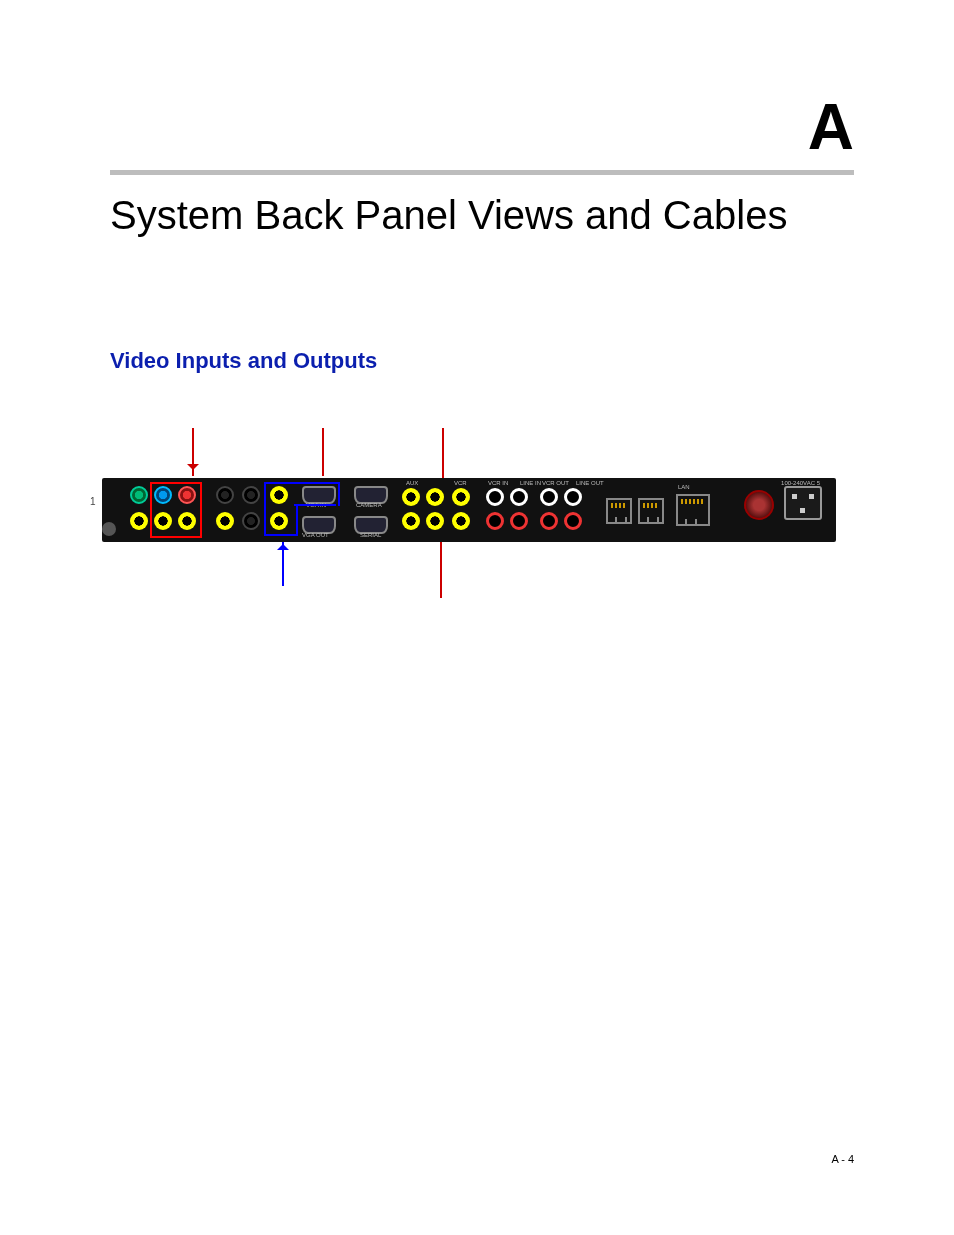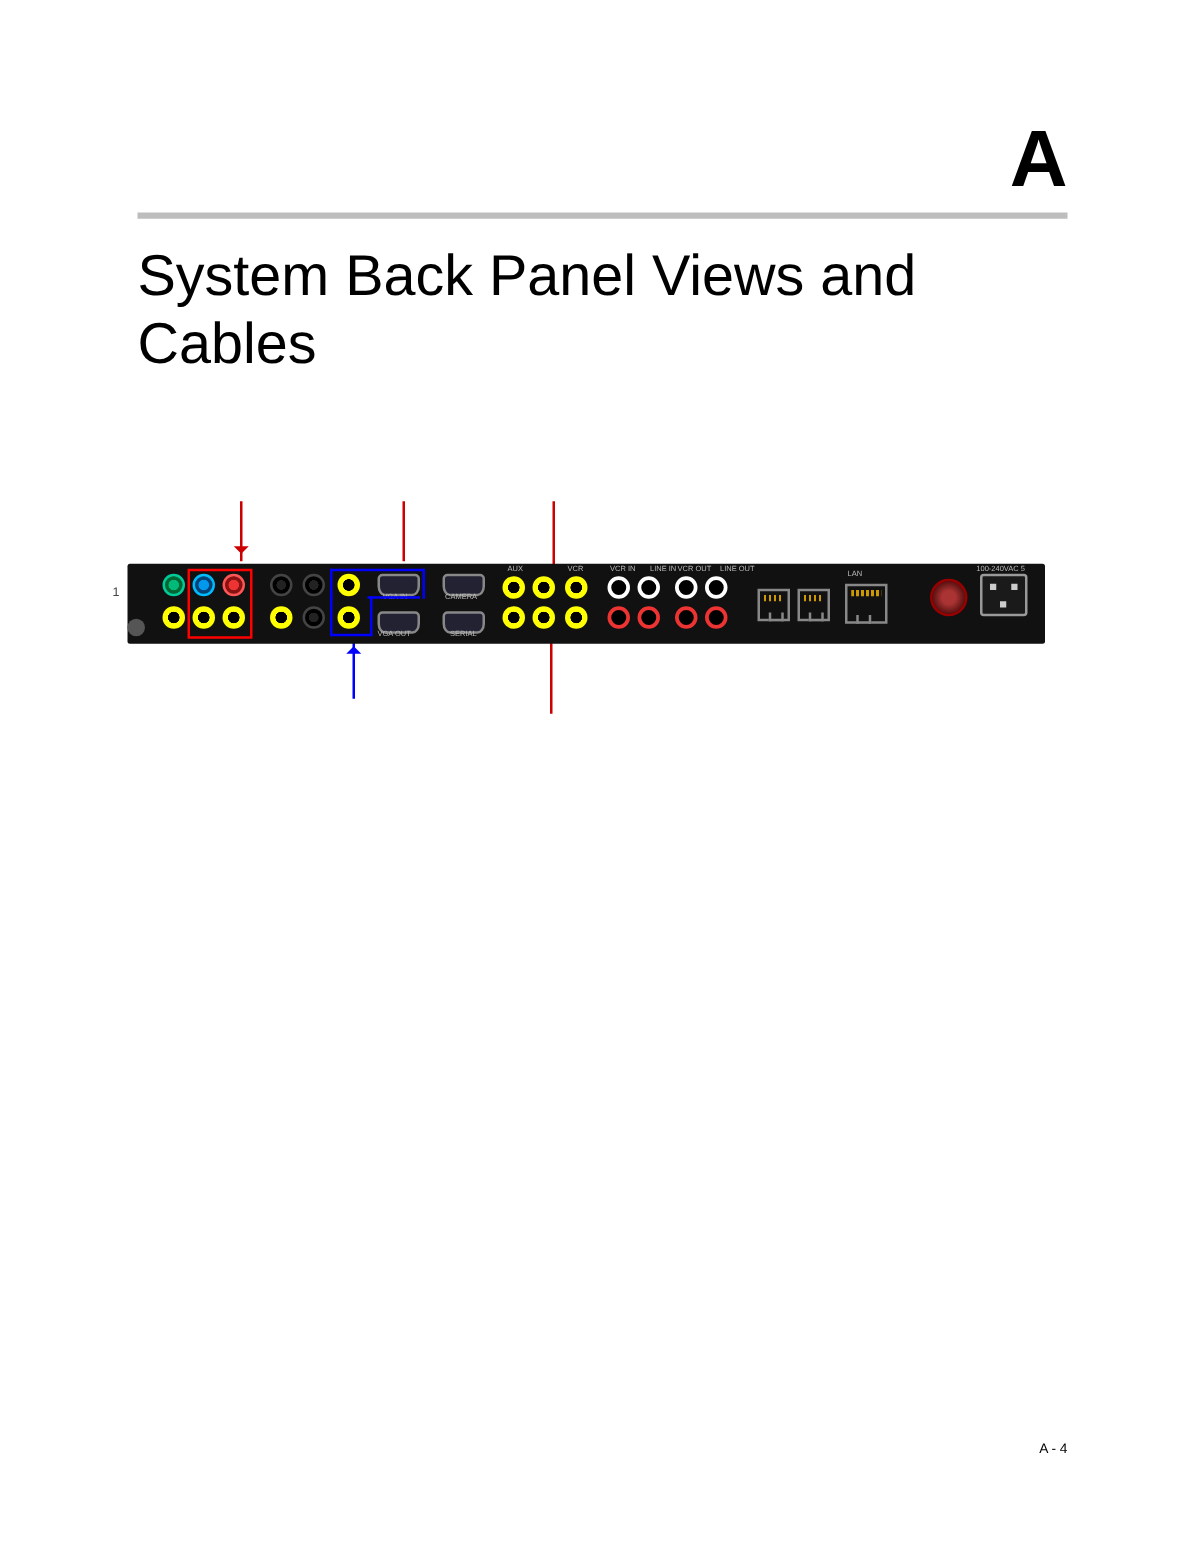--- a/index.html
+++ b/index.html
@@ -1,19 +1,19 @@
 <!DOCTYPE html>
 <html><head>
 <meta charset="utf-8">
 <style>
   html,body{margin:0;padding:0;background:#fff;font-family:"Futura","Century Gothic","Trebuchet MS",sans-serif;color:#000;}
   .page{width:954px;height:1235px;position:relative;box-sizing:border-box;padding:90px 100px 0 110px;}
   .appx{font-size:64px;font-weight:800;text-align:right;letter-spacing:0;}
   .rule{height:5px;background:#bdbdbd;margin:6px 0 18px 0;}
-  .title{font-size:46px;font-weight:400;margin-bottom:110px;}
+  .title{font-size:40px;font-weight:400;margin-bottom:110px;}
   .subhead{font-size:22px;font-weight:700;color:#0b1fae;margin-bottom:64px;}
   
   .panel-wrap{position:relative;width:734px;height:140px;margin-left:-8px;}
   .panel{position:absolute;left:0;top:40px;width:734px;height:64px;background:#111;border-radius:2px;}
   .one{position:absolute;left:-12px;top:58px;font-size:10px;color:#444;}
   .ground{position:absolute;left:0px;top:84px;width:14px;height:14px;border-radius:50%;background:#555;}
   .circ{position:absolute;width:18px;height:18px;border-radius:50%;box-sizing:border-box;background:#000;}
   .rca-w{border:3px solid #fff;}
   .rca-r{border:3px solid #e33;}
   .rca-y{background:radial-gradient(circle,#000 35%,#ff0 38%);}
@@ -40,20 +40,21 @@
   .ar-blue::before{content:"";position:absolute;left:-5px;top:0;border:6px solid transparent;border-bottom-color:#00f;}
   .footer{position:absolute;right:100px;bottom:70px;font-size:11px;font-family:Arial,sans-serif;}
 </style>
 </head>
 <body>
 
 <div class="page">
   <div class="appx">A</div>
   <div class="rule"></div>
   <div class="title">System Back Panel Views and Cables</div>
+  <div class="subhead">Video Inputs and Outputs</div>
 
   <div class="panel-wrap">
 
     <div class="arrow ar-red1"></div>
     <div class="arrow ar-red2"></div>
     <div class="arrow ar-red3"></div>
     <div class="arrow ar-red4"></div>
     <div class="arrow ar-blue"></div>
 
     <span class="one">1</span>

